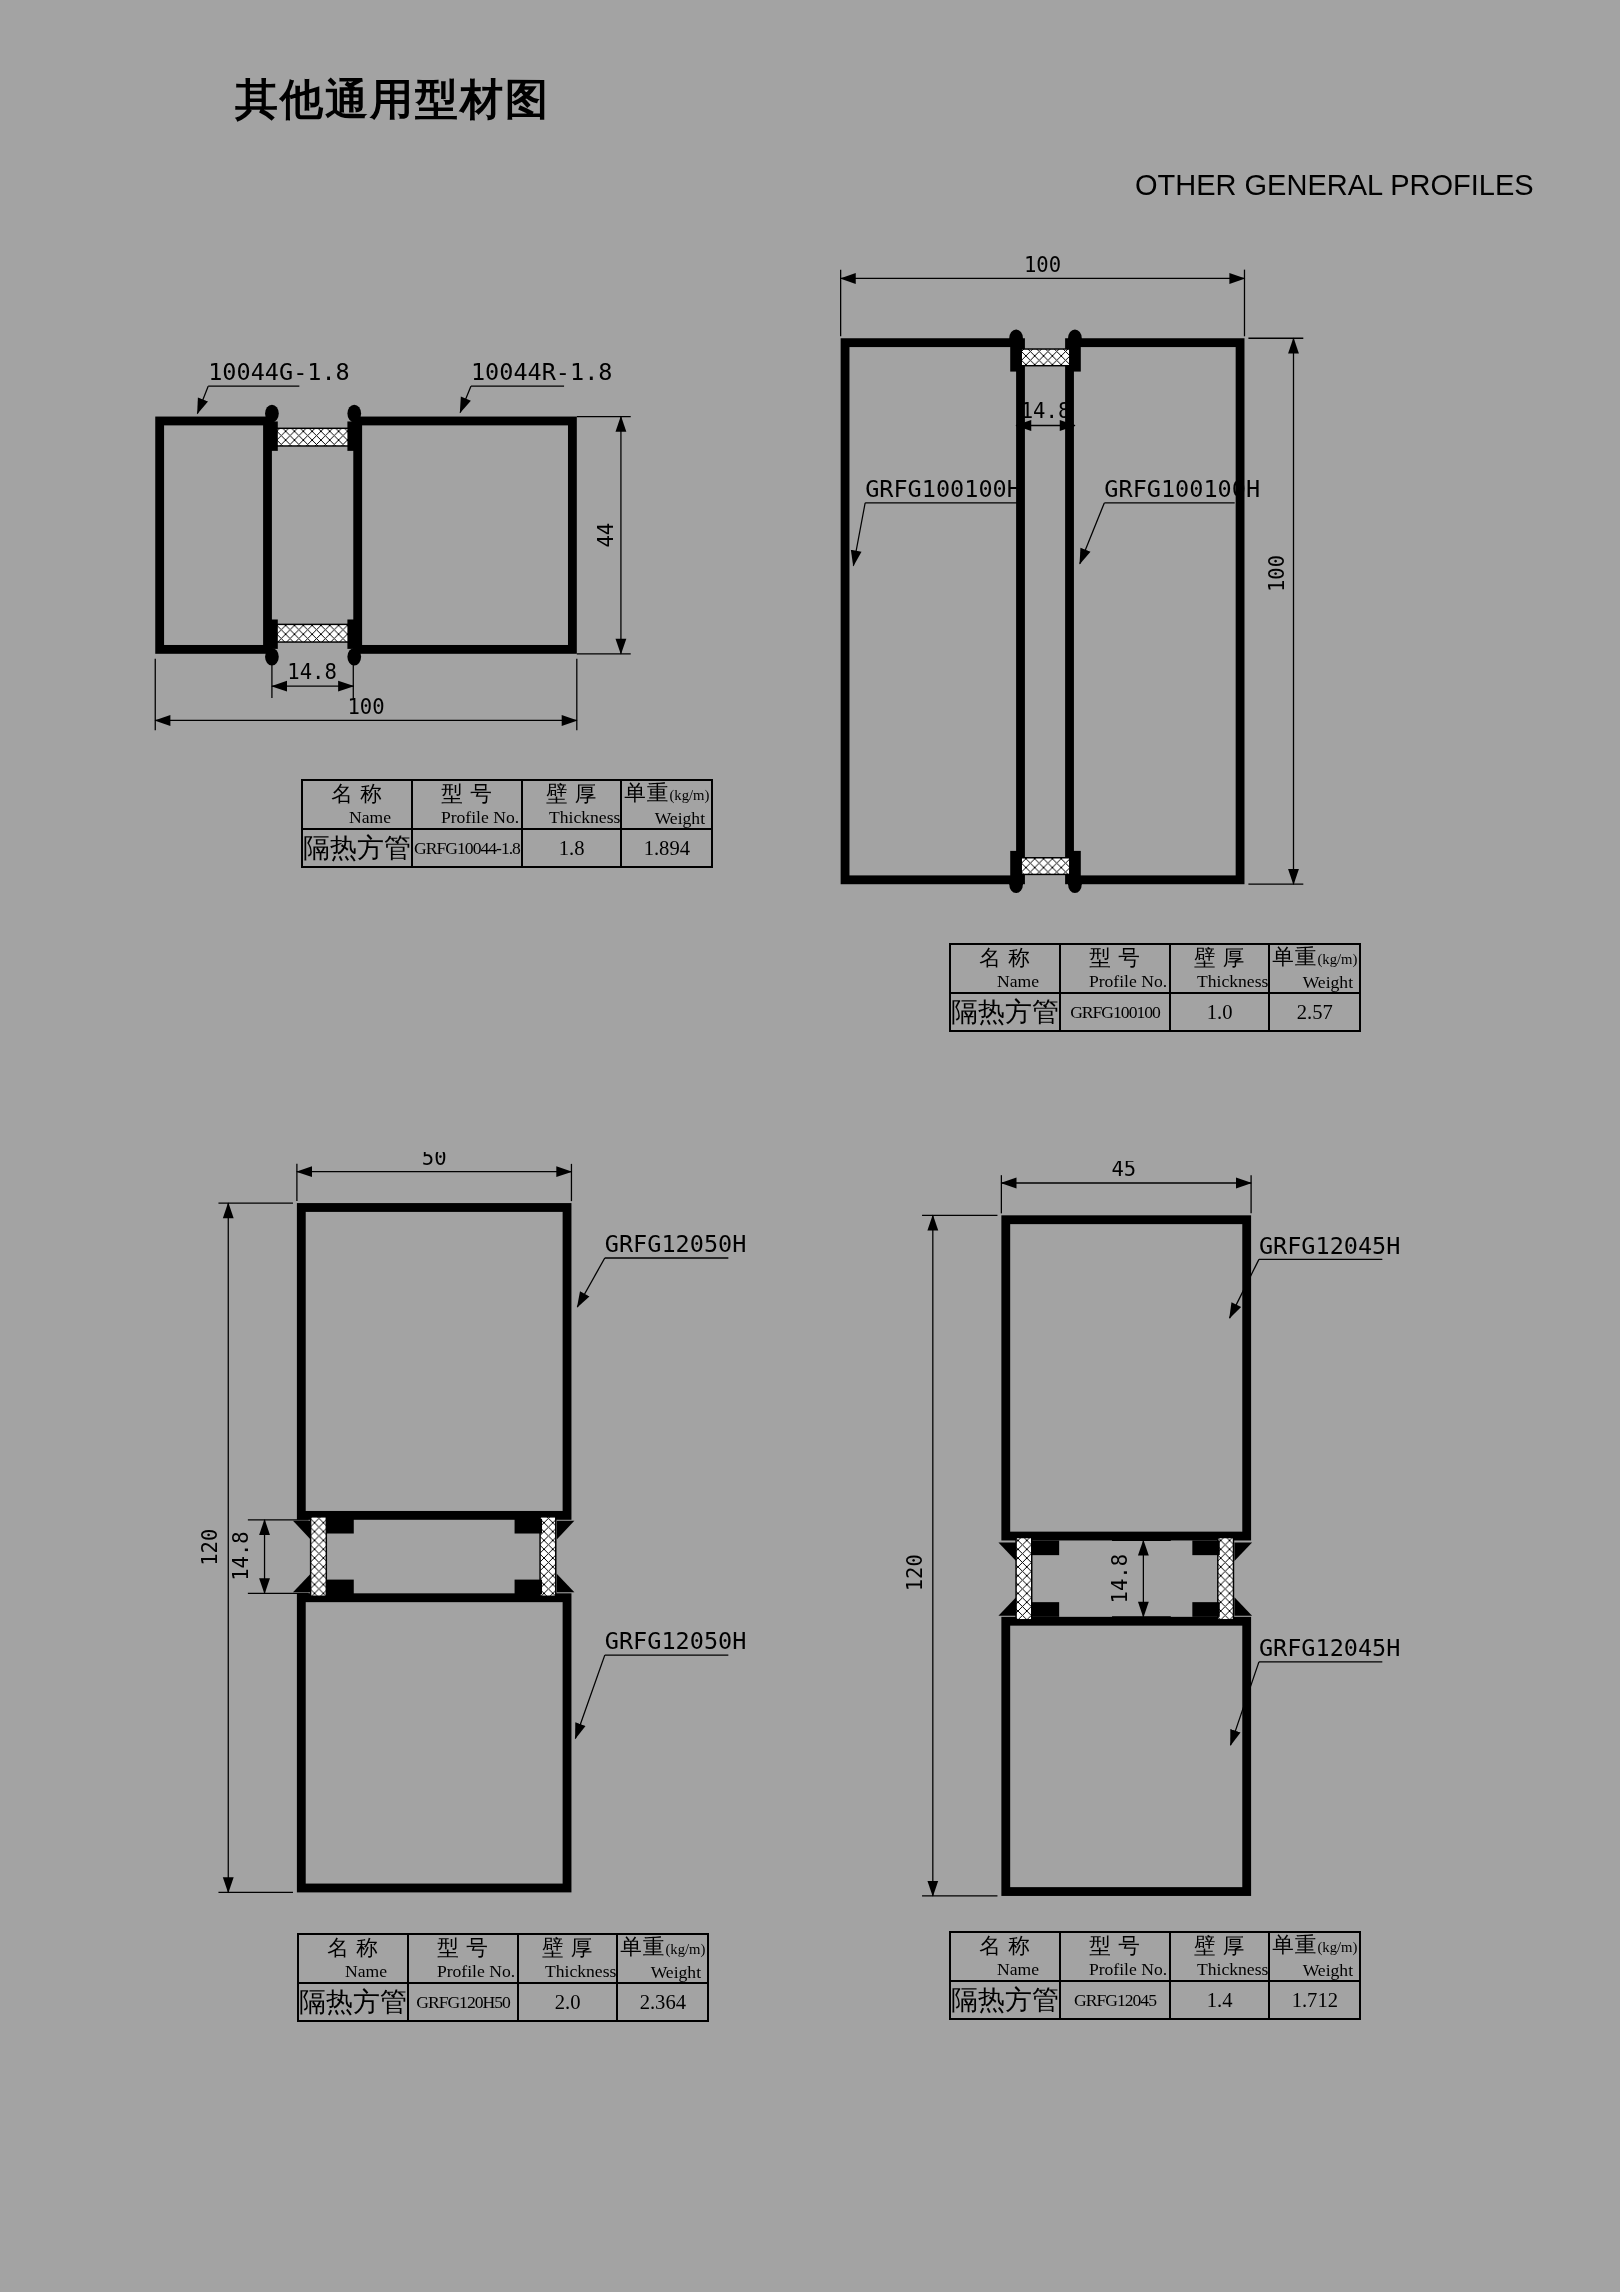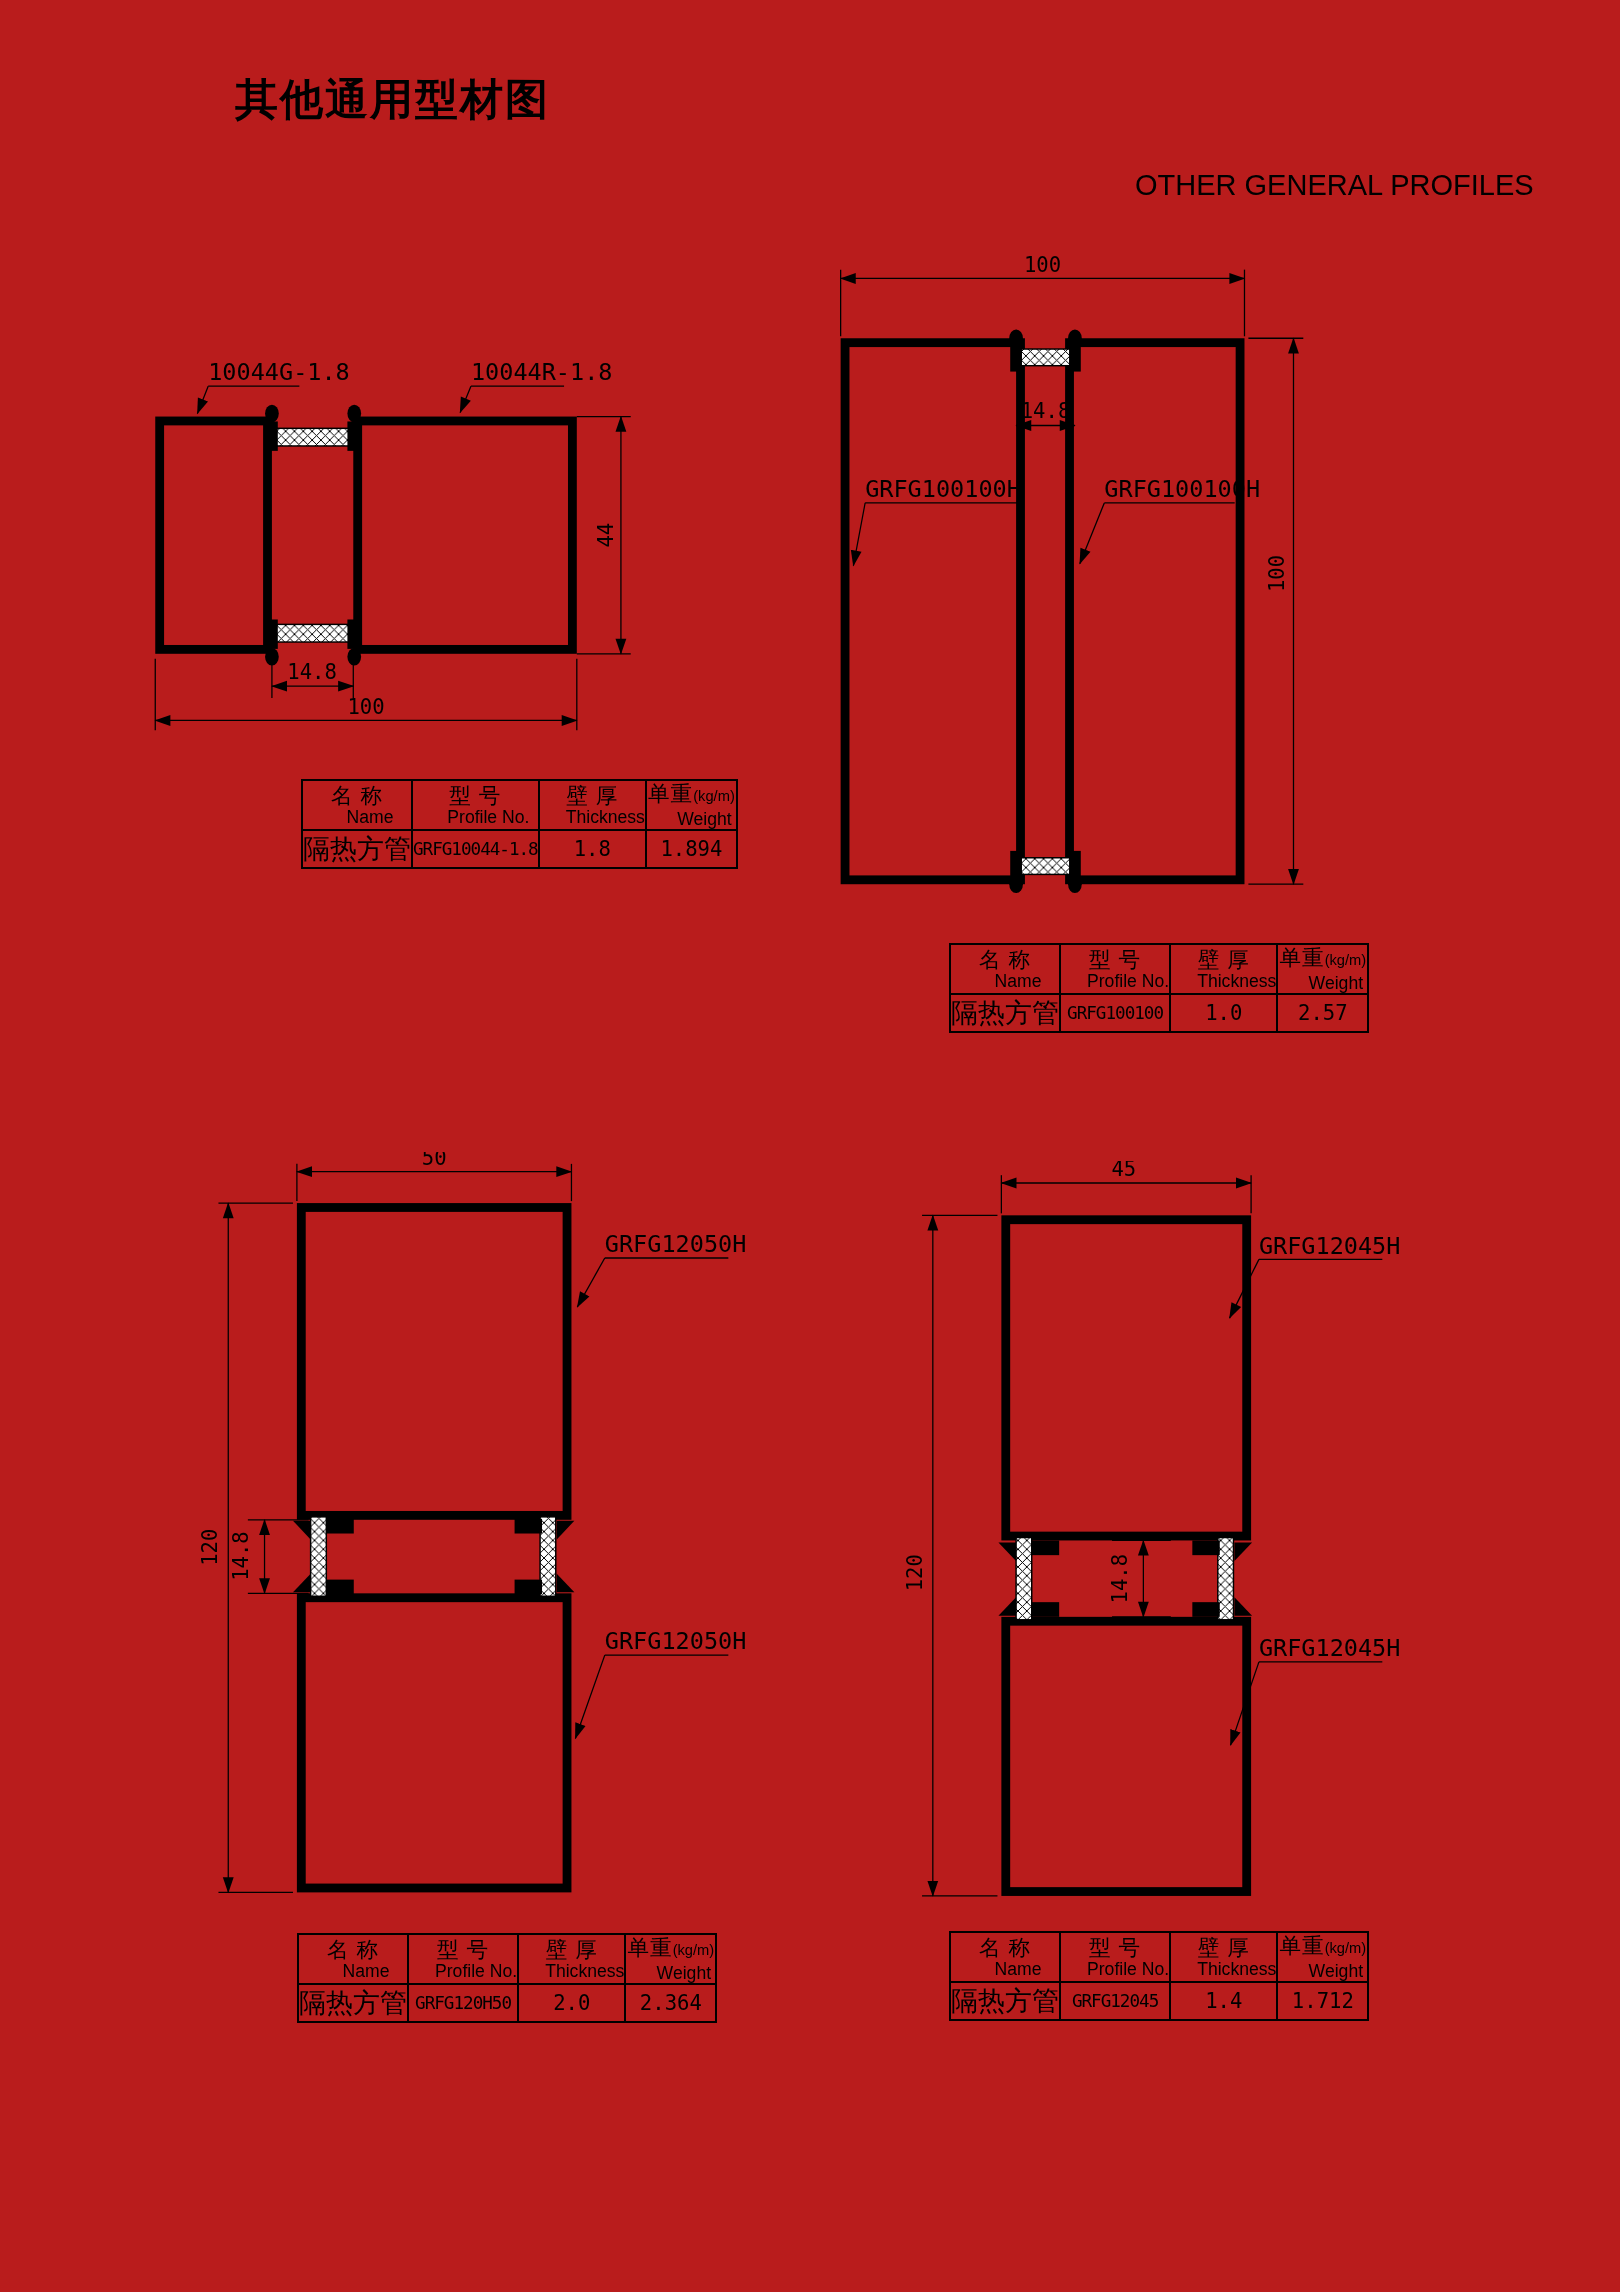--- a/index.html
+++ b/index.html
@@ -1,28 +1,28 @@
 <!DOCTYPE html>
 <html><head>
 <meta charset="utf-8">
 <style>
   html,body{margin:0;padding:0;background:#888;}
-  .page{position:relative;width:1620px;height:2293px;background:#b91c1c;margin:0 auto;
+  .page{position:relative;width:1620px;height:2293px;background:#a3a3a3;margin:0 auto;
         font-family:"Liberation Sans",sans-serif;color:#000;overflow:hidden;}
   .title-cn{position:absolute;left:235px;top:71px;font-family:"DejaVu Serif","Liberation Serif",serif;
         font-size:43px;font-weight:bold;letter-spacing:2px;white-space:nowrap;}
   .subtitle-en{position:absolute;left:1135px;top:169px;width:384px;text-align:left;
         font-size:29px;font-family:"Liberation Sans",sans-serif;white-space:nowrap;}
   svg{position:absolute;}
   svg text{font-family:"DejaVu Sans Mono","Liberation Mono",monospace;fill:#000;}
   .dim-text{font-size:21px;}
   .callout-text{font-size:24px;}
   .spec-table{position:absolute;}
   .spec-table table{border-collapse:collapse;table-layout:fixed;}
-  .spec-table td{border:2px solid #000;text-align:center;vertical-align:middle;padding:0;overflow:visible;white-space:nowrap;}
+  .spec-table td{border:2px solid #000;text-align:center;vertical-align:middle;padding:0;overflow:visible;white-space:nowrap;font-family:Liberation Serif, serif;}
   .hdr-cn{display:block;font-size:21.6px;letter-spacing:1px;line-height:25.5px;}
   .hdr-cn .unit{font-size:14.7px;letter-spacing:0;}
   .hdr-en{display:block;font-size:17.6px;line-height:19.6px;padding-left:26px;}
   .cell-cn{font-size:27px;letter-spacing:0;}
   .cell-num{font-family:"DejaVu Sans Mono","Liberation Mono",monospace;font-size:20.6px;}
   .cell-code{font-family:"DejaVu Sans Mono","Liberation Mono",monospace;font-size:17.6px;letter-spacing:-1px;border-radius:7px;}
 </style>
 </head>
 <body>
 

